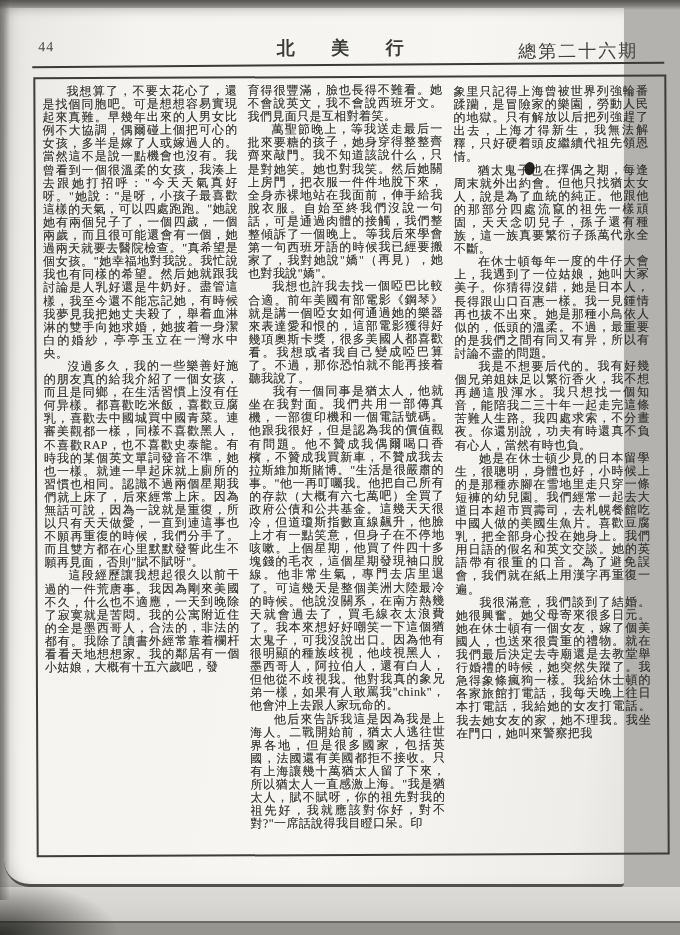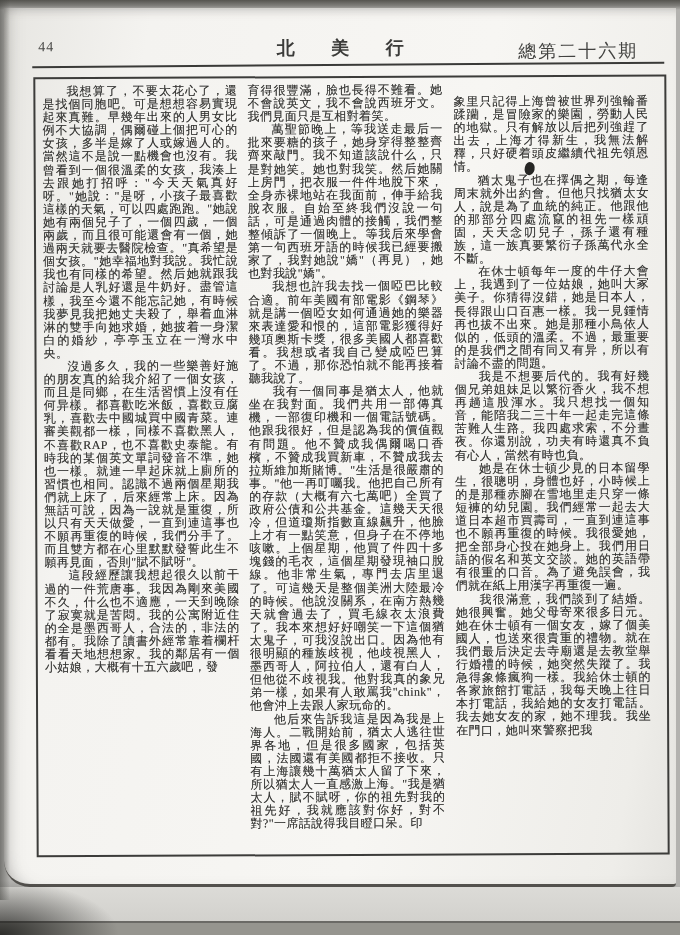--- a/index.html
+++ b/index.html
@@ -12,21 +12,21 @@
   .scan-top{
     position:absolute;left:0;top:0;width:680px;height:10px;
     background:linear-gradient(#55544f,#7e7d79 55%,#b3b2af);
   }
   .scan-left{
     position:absolute;left:0;top:0;width:10px;height:900px;
     background:linear-gradient(90deg,rgba(70,70,66,.55),rgba(70,70,66,0));
   }
   
   .page{
-    position:absolute;left:4px;top:8px;width:672px;height:876px;
+    position:absolute;left:4px;top:8px;width:620px;height:876px;
     background:linear-gradient(100deg,#e7e6e2,#f4f3f0 18%,#f7f6f3 60%,#eeede9 92%,#e4e3df);
     border-bottom:3px solid #53514d;
     border-radius:0 0 4px 26px;
     box-shadow:inset 14px 0 18px -14px rgba(80,78,74,.55), inset 0 10px 12px -10px rgba(80,78,74,.4);
   }
   
   .below-strip{
     position:absolute;left:0;top:887px;width:680px;height:34px;
     background:linear-gradient(#dcdbd7,#d2d1cd);
   }
@@ -54,21 +54,21 @@
     font-size:12px;line-height:13.1px;letter-spacing:0.4px;
     text-align:justify;color:#353533;
     text-shadow:0 0 .5px rgba(60,60,58,.55);
   }
   .col p{margin:0;text-indent:2em;}
   .col p.cont{text-indent:0;}
   .c1{left:38px;}
   .c2{left:243px;}
   .c3{left:449px;}
   .c3 p{}
-  .c3 p.cont{margin-top:12px;}
+  .c3 p.cont{margin-top:2px;}
   
   .blot{
     position:absolute;left:520px;top:155px;width:10px;height:13px;
     background:#141412;border-radius:46% 54% 50% 50%;transform:rotate(14deg);opacity:.92;
   }
 </style>
 </head>
 <body>
 
 <div class="scan-top"></div>
@@ -95,21 +95,21 @@
       <p>我想也許我去找一個啞巴比較合適。前年美國有部電影《鋼琴》就是講一個啞女如何通過她的樂器來表達愛和恨的，這部電影獲得好幾項奧斯卡獎，很多美國人都喜歡看。我想或者我自己變成啞巴算了。不過，那你恐怕就不能再接着聽我說了。</p>
       <p>我有一個同事是猶太人，他就坐在我對面。我們共用一部傳真機，一部復印機和一個電話號碼。他跟我很好，但是認為我的價值觀有問題。他不贊成我偶爾喝口香檳，不贊成我買新車，不贊成我去拉斯維加斯賭博。"生活是很嚴肅的事。"他一再叮囑我。他把自己所有的存款（大概有六七萬吧）全買了政府公債和公共基金。這幾天天很冷，但道瓊斯指數直線飆升，他臉上才有一點笑意，但身子在不停地咳嗽。上個星期，他買了件四十多塊錢的毛衣，這個星期發現袖口脫線。他非常生氣，專門去店里退了。可這幾天是整個美洲大陸最冷的時候。他說沒關系，在南方熱幾天就會過去了，買毛線衣太浪費了。我本來想好好嘲笑一下這個猶太鬼子，可我沒說出口。因為他有很明顯的種族歧視，他歧視黑人，墨西哥人，阿拉伯人，還有白人，但他從不歧視我。他對我真的象兄弟一樣，如果有人敢罵我"chink"，他會沖上去跟人家玩命的。</p>
       <p>他后來告訴我這是因為我是上海人。二戰開始前，猶太人逃往世界各地，但是很多國家，包括英國，法國還有美國都拒不接收。只有上海讓幾十萬猶太人留了下來，所以猶太人一直感激上海。"我是猶太人，賦不賦呀，你的祖先對我的祖先好，我就應該對你好，對不對?"一席話說得我目瞪口呆。印</p>
     </div>
 
     <div class="col c3">
       <p class="cont">象里只記得上海曾被世界列強輪番蹂躪，是冒險家的樂園，勞動人民的地獄。只有解放以后把列強趕了出去，上海才得新生，我無法解釋，只好硬着頭皮繼續代祖先領恩情。</p>
       <p>猶太鬼子也在擇偶之期，每逢周末就外出約會。但他只找猶太女人，說是為了血統的純正。他跟他的那部分四處流竄的祖先一樣頑固，天天念叨兒子，孫子還有種族，這一族真要繁衍子孫萬代永全不斷。</p>
       <p>在休士頓每年一度的牛仔大會上，我遇到了一位姑娘，她叫大冢美子。你猜得沒錯，她是日本人，長得跟山口百惠一樣。我一見鍾情再也拔不出來。她是那種小鳥依人似的，低頭的溫柔。不過，最重要的是我們之間有同又有异，所以有討論不盡的問題。</p>
       <p>我是不想要后代的。我有好幾個兄弟姐妹足以繁衍香火，我不想再趟這股渾水。我只想找一個知音，能陪我二三十年一起走完這條苦難人生路。我四處求索，不分晝夜。你還別說，功夫有時還真不負有心人，當然有時也負。</p>
-      <p>她是在休士頓少見的日本留學生，很聰明，身體也好，小時候上的是那種赤腳在雪地里走只穿一條短褲的幼兒園。我們經常一起去大道日本超市買壽司，一直到連這事也不願再重復的時候。我很愛她，把全部身心投在她身上。我們用日語的假名和英文交談。她的英語帶有很重的口音。為了避免誤會，我們就在紙上用漢字再重復一遍。</p>
+      <p>她是在休士頓少見的日本留學生，很聰明，身體也好，小時候上的是那種赤腳在雪地里走只穿一條短褲的幼兒園。我們經常一起去大道日本超市買壽司，去札幌餐館吃中國人做的美國生魚片。喜歡豆腐乳，把全部身心投在她身上。我們用日語的假名和英文交談。她的英語帶有很重的口音。為了避免誤會，我們就在紙上用漢字再重復一遍。</p>
       <p>我很滿意，我們談到了結婚。她很興奮。她父母寄來很多日元。她在休士頓有一個女友，嫁了個美國人，也送來很貴重的禮物。就在我們最后決定去寺廟還是去教堂舉行婚禮的時候，她突然失蹤了。我急得象條瘋狗一樣。我給休士頓的各家旅館打電話，我每天晚上往日本打電話，我給她的女友打電話。我去她女友的家，她不理我。我坐在門口，她叫來警察把我</p>
     </div>
 
     <div class="blot"></div>
   </div>
 </div>
 
 <div class="below-strip"></div>
 <div class="below-strip2"></div>
 <div class="corner-shade"></div>

